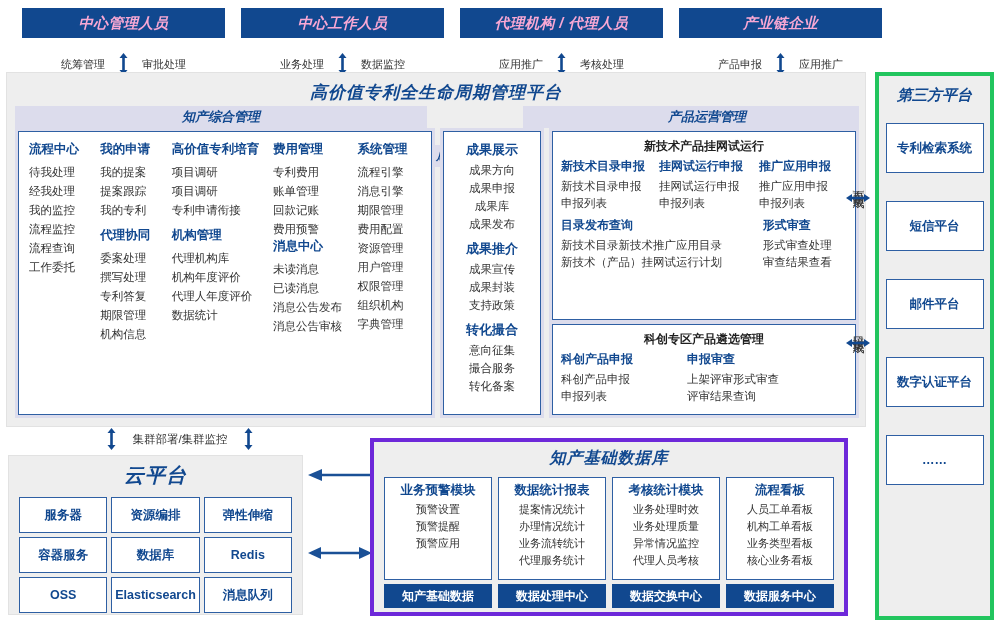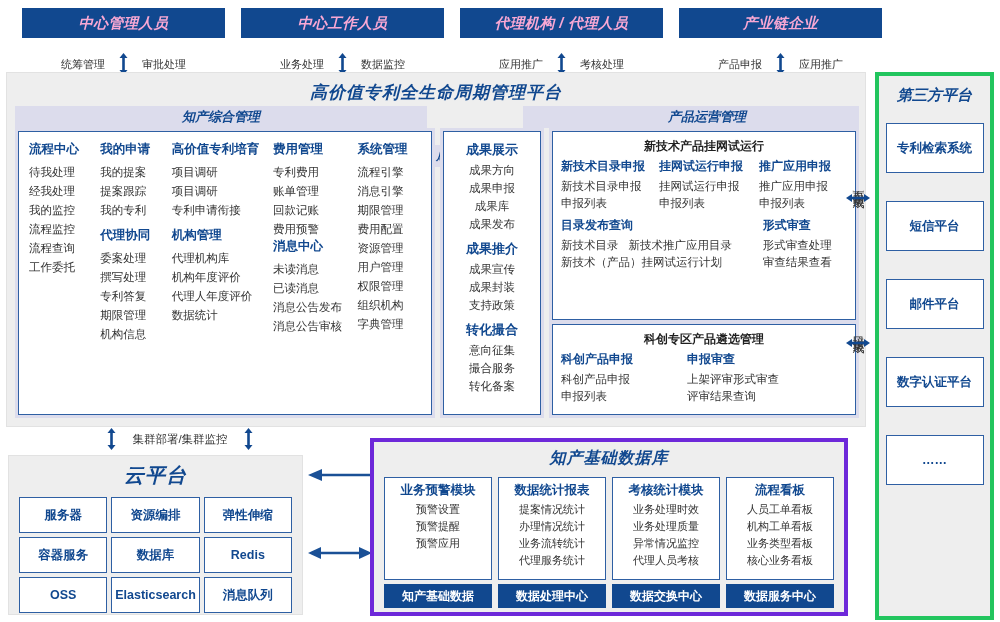--- a/index.html
+++ b/index.html
@@ -75,21 +75,21 @@
   .card-title{
     text-align:center;font-size:12px;font-weight:bold;color:#1f1f1f;
     padding:6px 0 4px 0;
   }
   .ops-row{display:flex;padding:0 8px;gap:6px;}
   .ops-col{display:flex;flex-direction:column;}
   .ops-col .hdr{font-size:12px;line-height:15px;margin-bottom:4px;}
   .ops-col .itm{line-height:17px;font-size:11.5px;}
   .w1{width:92px;}.w2{width:94px;}.w3{width:88px;}
   .ops-row2{display:flex;padding:6px 8px 0 8px;gap:6px;}
-  .dual{display:flex;gap:10px;}
+  .dual{display:flex;}
 
   
   .integ{position:absolute;left:845px;top:120px;width:26px;height:290px;
          display:flex;flex-direction:column;align-items:center;justify-content:space-around;}
   .integ-grp{display:flex;flex-direction:column;align-items:center;gap:2px;}
   .integ-txt{writing-mode:vertical-rl;font-size:12px;color:#333;letter-spacing:2px;}
 
   
   .third{position:absolute;left:875px;top:72px;width:119px;height:548px;background:#eeeeee;
          border:4px solid #22c55e;box-sizing:border-box;padding-top:10px;}

